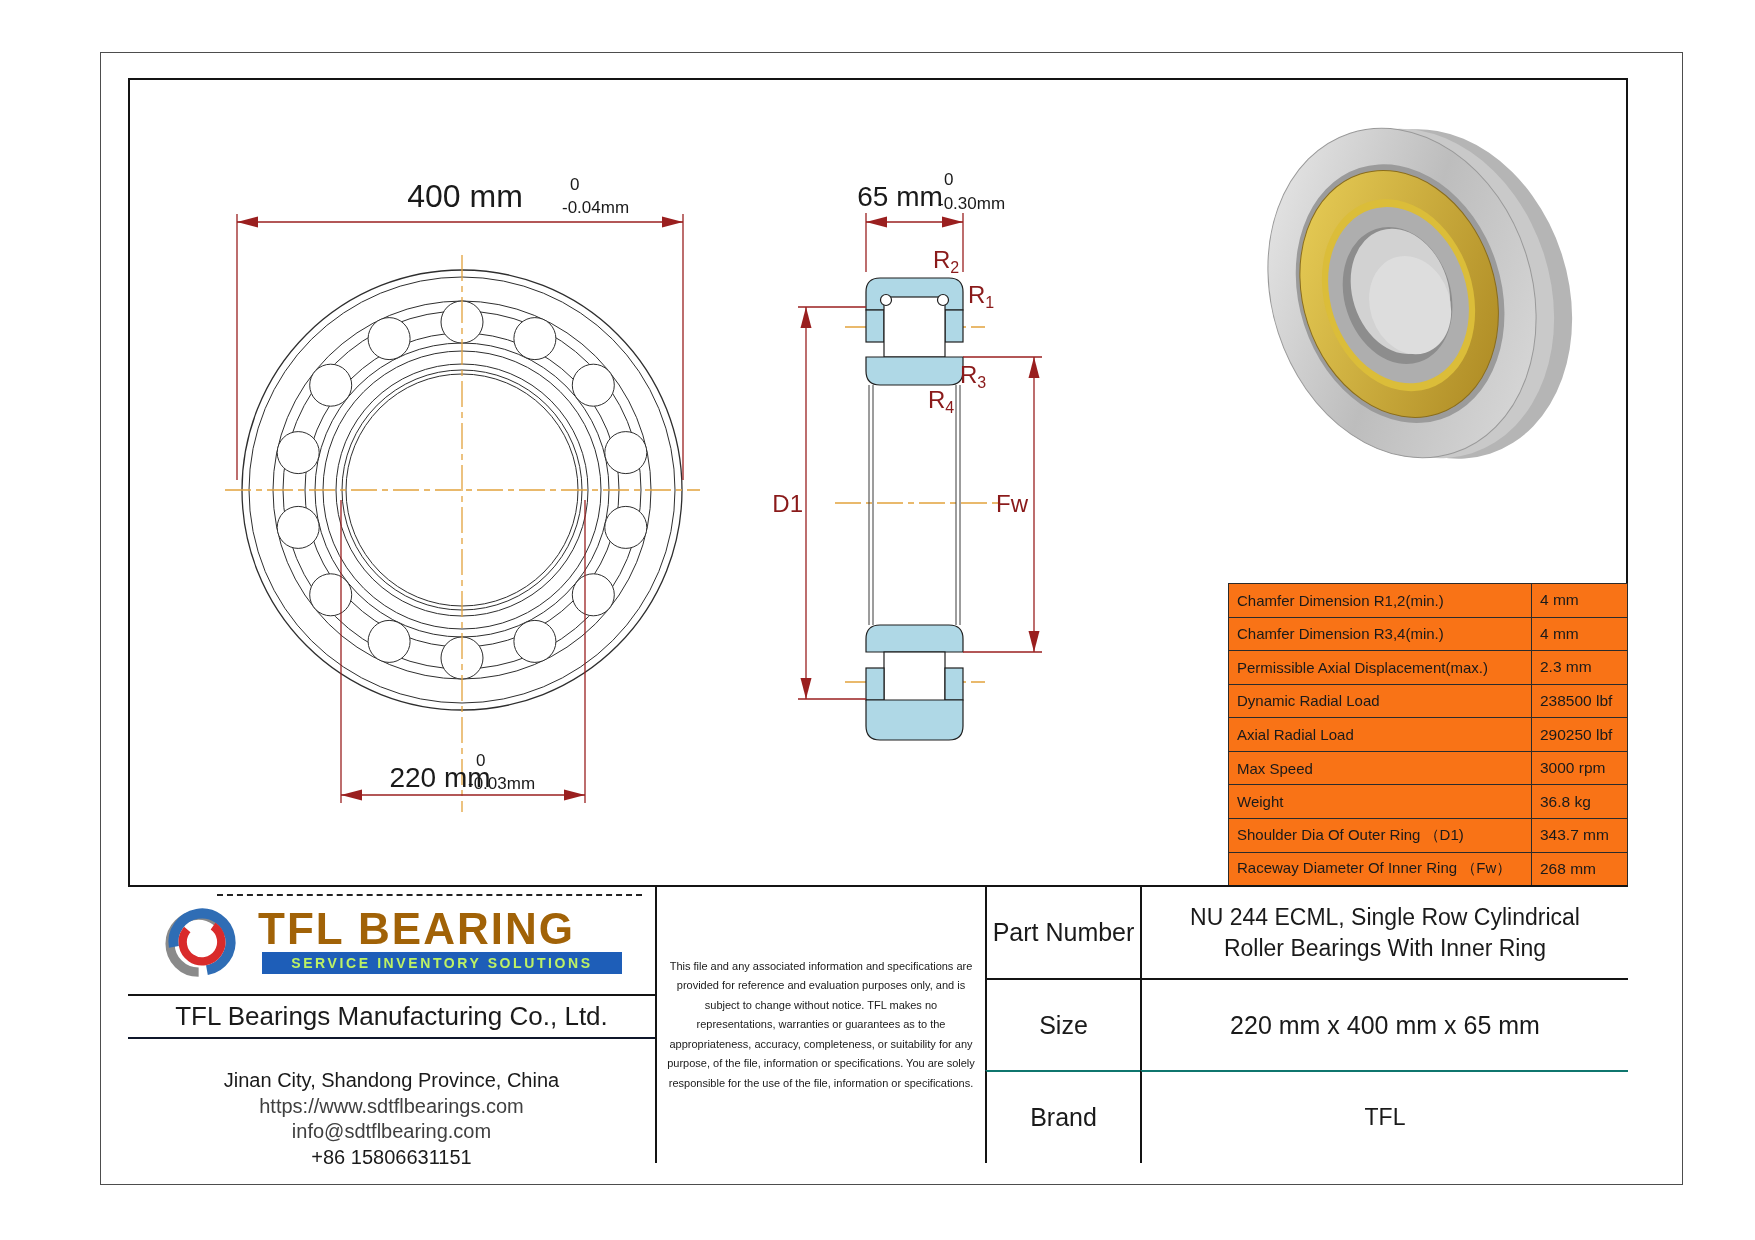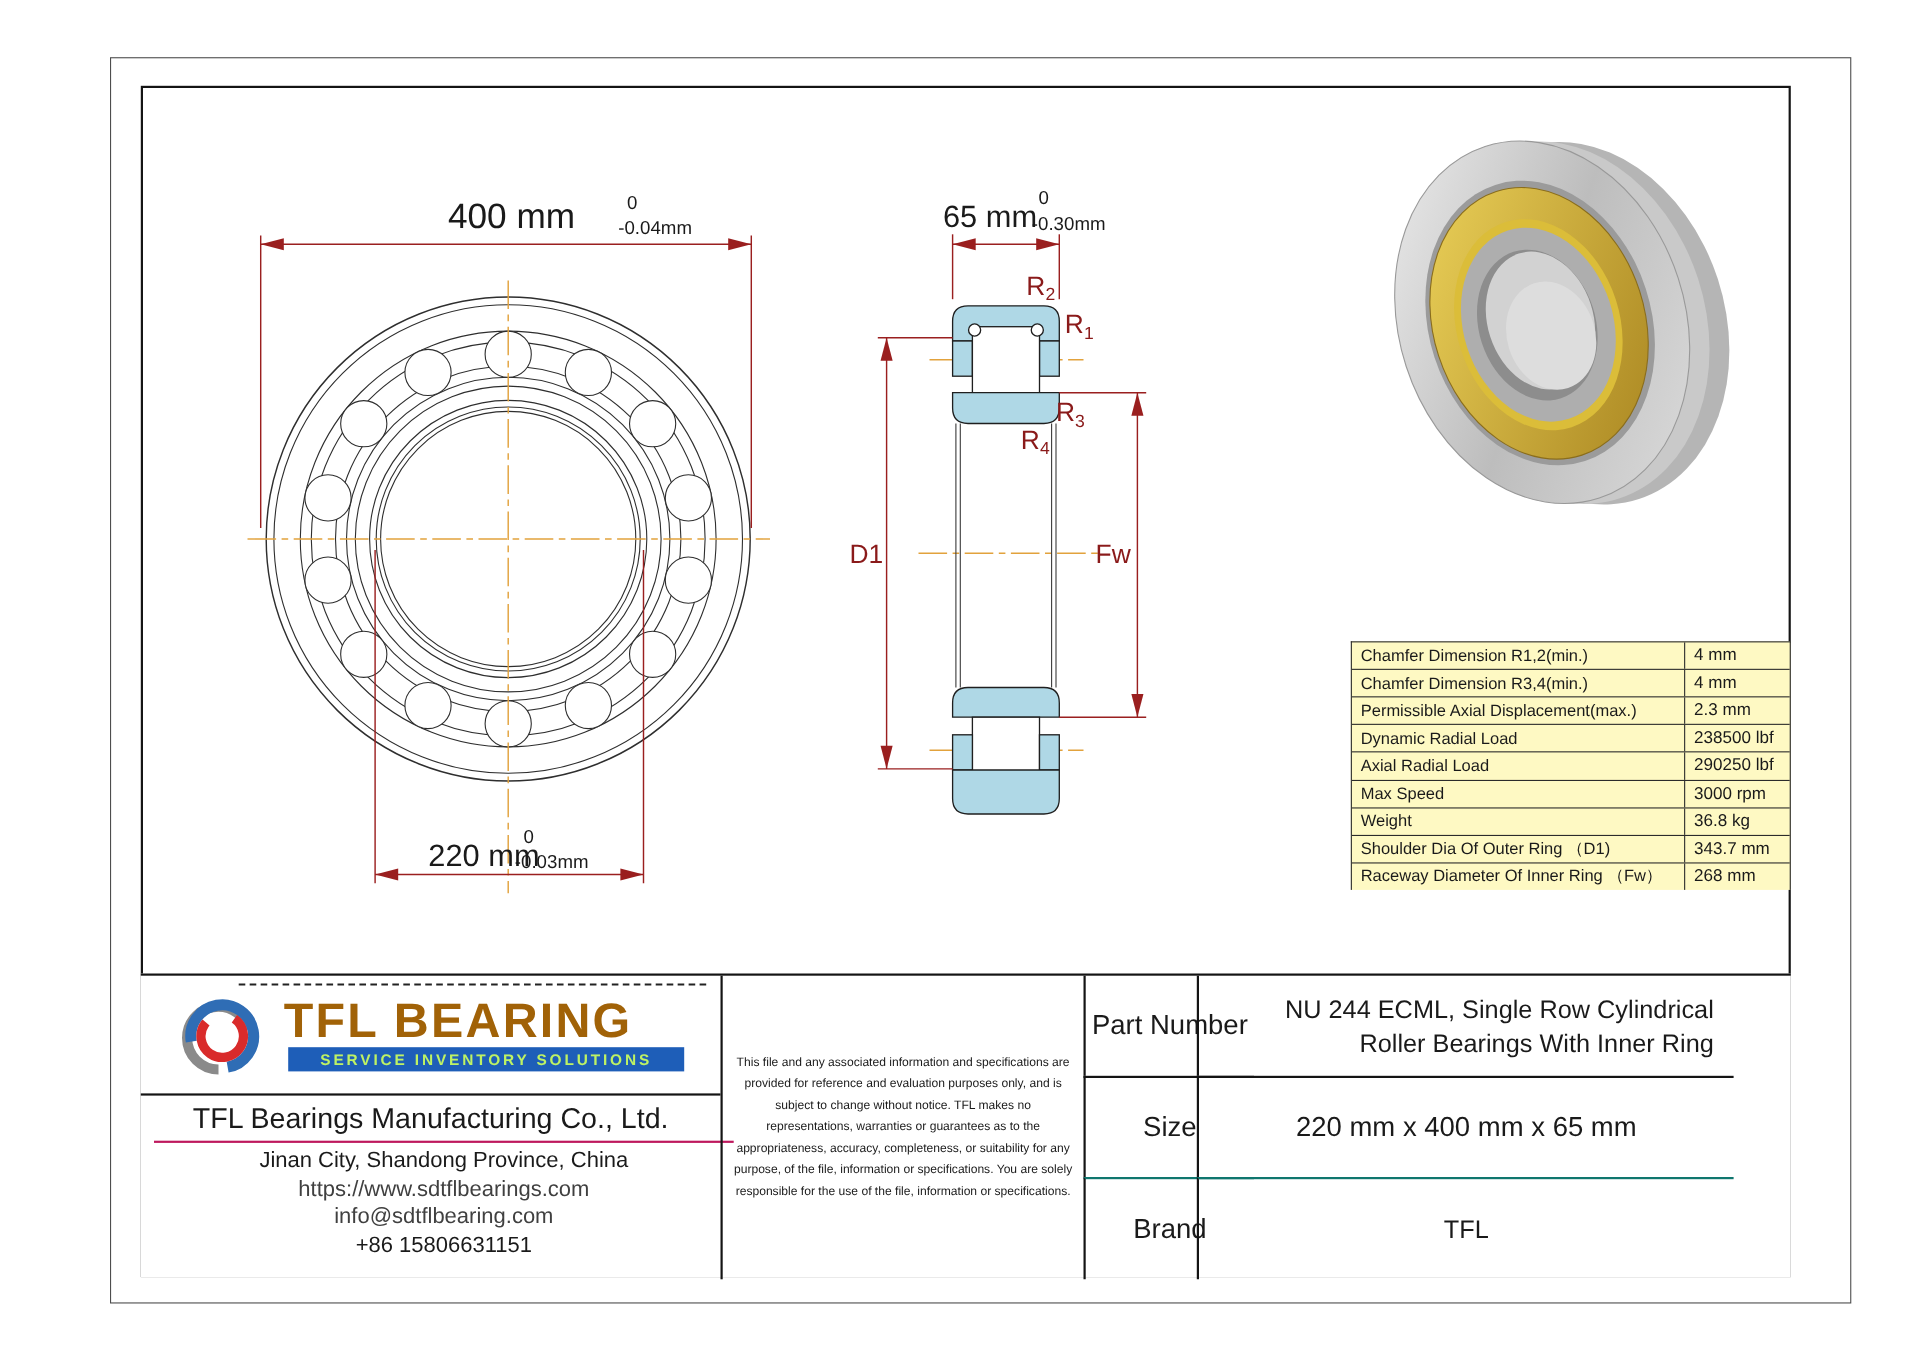--- a/index.html
+++ b/index.html
@@ -7,52 +7,52 @@
     position:relative;width:1755px;height:1240px;background:#ffffff;overflow:hidden;
     font-family:"Liberation Sans", sans-serif;color:#1a1a1a;
   }
   .outer-border{position:absolute;left:100px;top:52px;width:1583px;height:1133px;
     border:1px solid #4d4d4d;box-sizing:border-box;}
   .inner-frame{position:absolute;left:128px;top:78px;width:1500px;height:1083px;
     border:2px solid #141414;box-sizing:border-box;}
   svg.draw{position:absolute;left:0;top:0;pointer-events:none;}
 
   
-  .spec-table{position:absolute;left:1228px;top:583px;width:400px;height:226px;
+  .spec-table{position:absolute;left:1228px;top:583px;width:400px;height:302px;
     box-sizing:border-box;border:1.5px solid #2b2b2b;border-bottom:none;
-    display:flex;flex-direction:column;background:#fef9c3;}
+    display:flex;flex-direction:column;background:#f97316;}
   .spec-row{flex:1;display:flex;border-bottom:1.5px solid #2b2b2b;align-items:stretch;}
   .spec-row:last-child{border-bottom:none;}
   .spec-label{width:294px;border-right:1.5px solid #2b2b2b;display:flex;align-items:center;
     padding-left:8px;font-size:15px;white-space:nowrap;overflow:hidden;}
   .spec-value{flex:1;display:flex;align-items:center;padding-left:8px;font-size:15.5px;white-space:nowrap;}
 
   
   .title-block{position:absolute;left:128px;top:885px;width:1500px;height:276px;
     box-sizing:border-box;border-top:2px solid #141414;background:#ffffff;}
   .tb-cell{position:absolute;box-sizing:border-box;}
   .logo-cell{left:0;top:0;width:527px;height:107px;}
   .logo-dash{position:absolute;left:89px;top:7px;width:425px;height:0;border-top:2px dashed #222;}
   .logo-swirl{position:absolute;left:32px;top:11px;}
   .logo-brand{position:absolute;left:130px;top:22px;width:375px;text-align:left;
     font-size:44px;font-weight:bold;letter-spacing:2px;color:#a16207;line-height:40px;white-space:nowrap;}
   .logo-banner{position:absolute;left:134px;top:65px;width:360px;height:22px;background:#1e5eb8;
     color:#bef264;font-size:14px;font-weight:bold;letter-spacing:2.6px;text-align:center;line-height:22px;white-space:nowrap;}
   .company-cell{left:0;top:107px;width:527px;height:43px;border-top:2px solid #141414;
     display:flex;align-items:center;justify-content:center;font-size:26px;}
-  .address-cell{left:12px;top:150px;width:527px;height:126px;border-top:2px solid #be185d;
-    text-align:center;padding-top:4px;font-size:20px;line-height:25.5px;}
+  .address-cell{left:0;top:150px;width:527px;height:126px;border-top:2px solid #0f172a;
+    text-align:center;padding-top:29px;font-size:20px;line-height:25.5px;}
   .link{color:#404040;text-decoration:none;}
   .disclaimer-cell{left:527px;top:0;width:330px;height:276px;border-left:2px solid #141414;
     display:flex;align-items:center;justify-content:center;text-align:center;
     padding:8px 9px;font-size:11px;line-height:19.5px;}
   .field-label{left:857px;width:155px;border-left:2px solid #141414;
     display:flex;align-items:center;justify-content:center;font-size:25px;}
-  .field-value{left:960px;width:488px;border-left:2px solid #141414;
-    display:flex;align-items:center;justify-content:center;text-align:right;
+  .field-value{left:1012px;width:488px;border-left:2px solid #141414;
+    display:flex;align-items:center;justify-content:center;text-align:center;
     font-size:23px;line-height:31px;padding:0 18px;box-sizing:border-box;}
   .row1{top:0;height:91px;}
   .row2{top:91px;height:92px;border-top:2px solid #141414;}
   .row3{top:183px;height:93px;border-top:2px solid #0f766e;}
   .size-text{font-size:25px;}
 </style>
 </head>
 <body>
 
 <div class="page">

